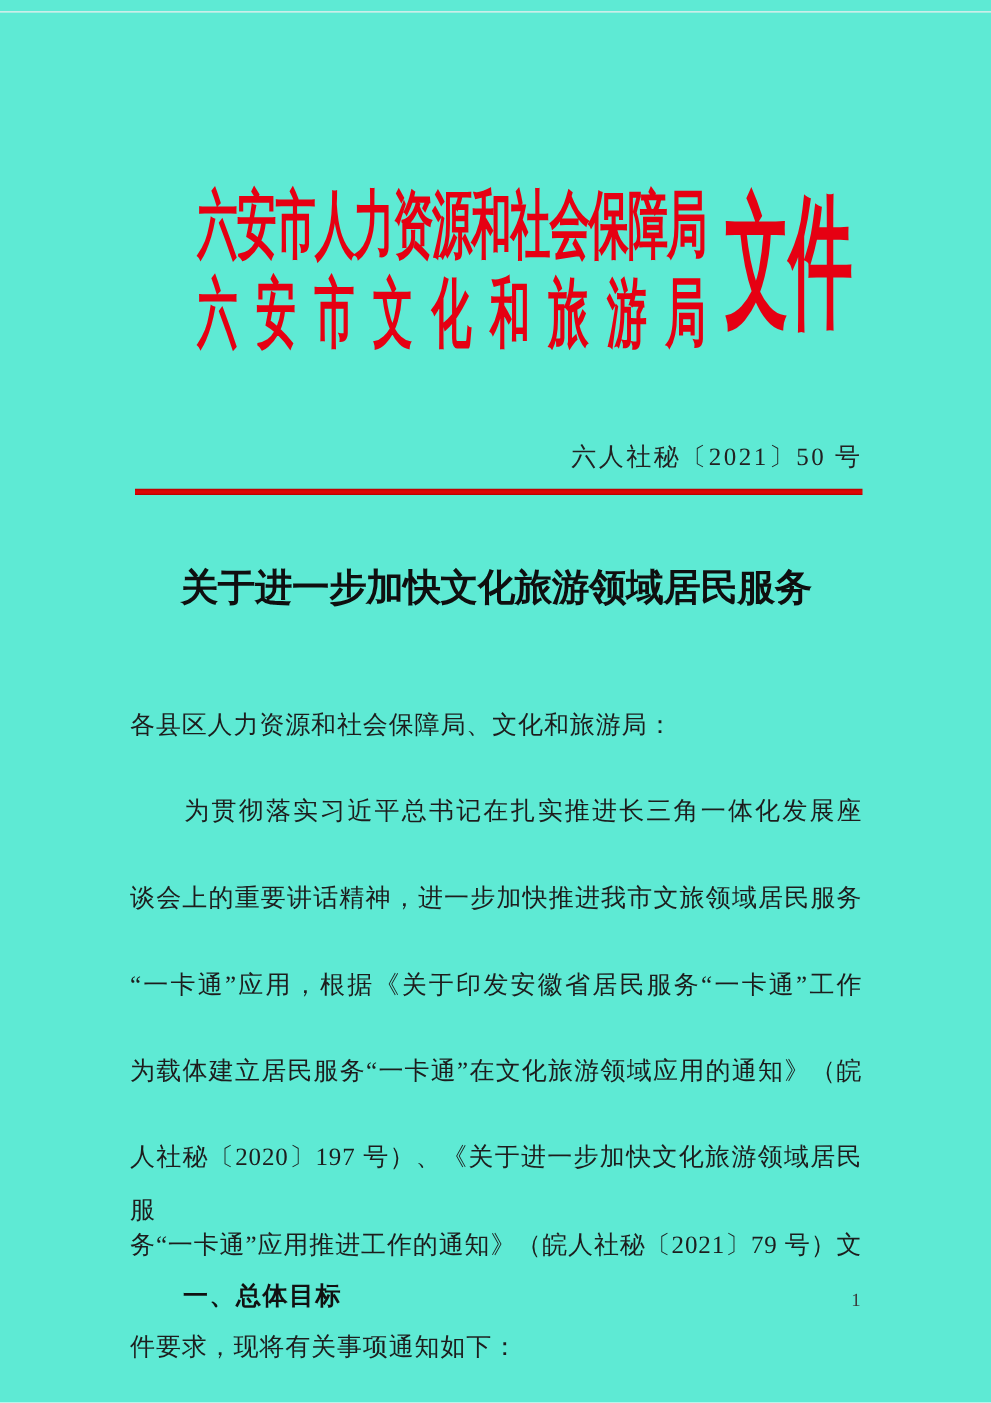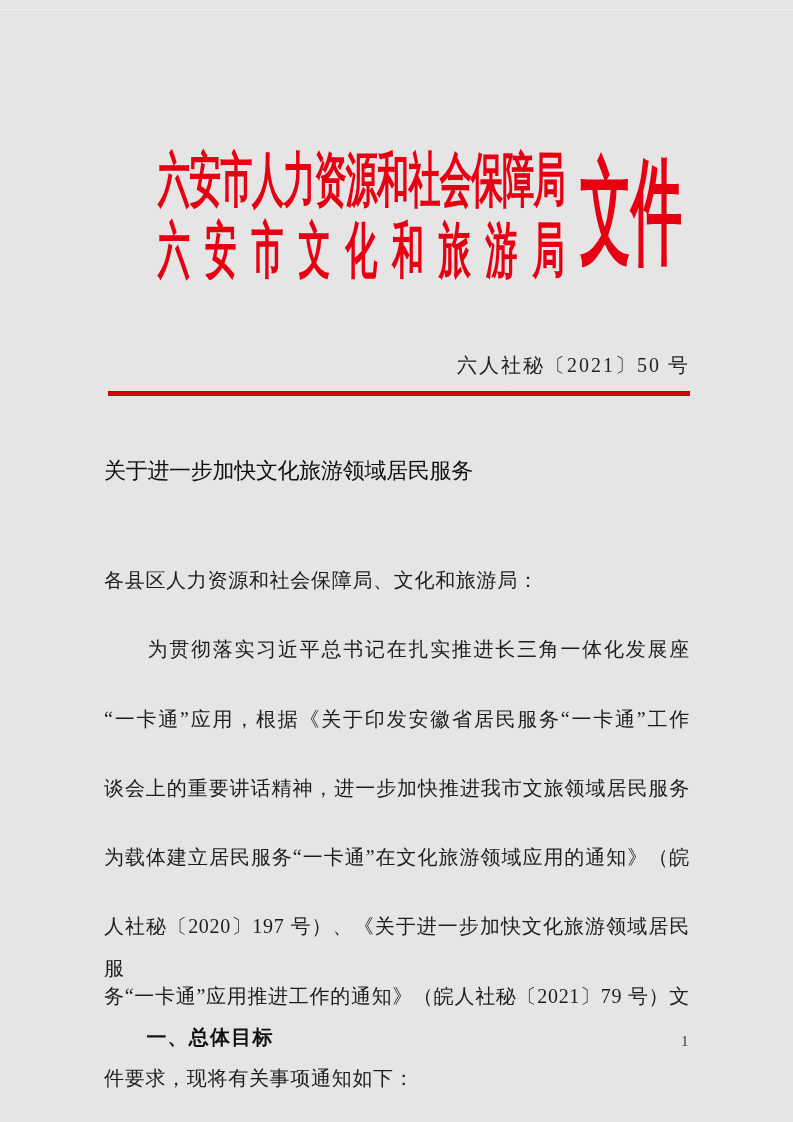--- a/index.html
+++ b/index.html
@@ -1,20 +1,20 @@
 <!DOCTYPE html>
 <html><head>
 <meta charset="utf-8">
 <style>
   html, body { margin: 0; padding: 0; background: #ffffff; }
   .page {
     position: relative;
     width: 793px;
     height: 1122px;
-    background: #e5e5e5;
+    background: #5eead4;
     overflow: hidden;
     font-family: "Liberation Serif", "DejaVu Serif", serif;
     color: #1d1d1d;
   }
   .scan-line {
     position: absolute;
     left: 0; top: 9px;
     width: 793px; height: 1px;
     background: #f0f0f0;
   }
@@ -73,23 +73,23 @@
     width: 582px;
     height: 5px;
     background: linear-gradient(to bottom, #b30000, var(--rule, #e00000) 35%, var(--rule, #e00000) 70%, #b30000);
   }
   
   .title {
     position: absolute;
     left: 104px;
     top: 452px;
     width: 586px;
-    text-align: left;
-    font-weight: normal;
-    font-size: 22px;
+    text-align: center;
+    font-weight: bold;
+    font-size: 30px;
     line-height: 38px;
     color: #0f0f0f;
     letter-spacing: -0.3px;
   }
   
   .body-block {
     position: absolute;
     left: 104px;
     top: 560px;
     width: 586px;
@@ -141,22 +141,22 @@
 
   <div class="red-rule"></div>
 
   <div class="title">
     <div>关于进一步加快文化旅游领域居民服务</div>
   </div>
 
   <div class="body-block">
       <div class="body-line plain">各县区人力资源和社会保障局、文化和旅游局：</div>
       <div class="body-line fill">　　为贯彻落实习近平总书记在扎实推进长三角一体化发展座</div>
+      <div class="body-line fill">谈会上的重要讲话精神，进一步加快推进我市文旅领域居民服务</div>
       <div class="body-line fill">“一卡通”应用，根据《关于印发安徽省居民服务“一卡通”工作</div>
-      <div class="body-line fill">谈会上的重要讲话精神，进一步加快推进我市文旅领域居民服务</div>
       <div class="body-line fill">为载体建立居民服务“一卡通”在文化旅游领域应用的通知》（皖</div>
       <div class="body-line fill">人社秘〔2020〕197 号）、《关于进一步加快文化旅游领域居民服</div>
       <div class="body-line fill">务“一卡通”应用推进工作的通知》（皖人社秘〔2021〕79 号）文</div>
       <div class="body-line heading">　　一、总体目标</div>
       <div class="body-line plain">件要求，现将有关事项通知如下：</div>
     </div>
 
   <div class="page-number">1</div>
 
 </div>

